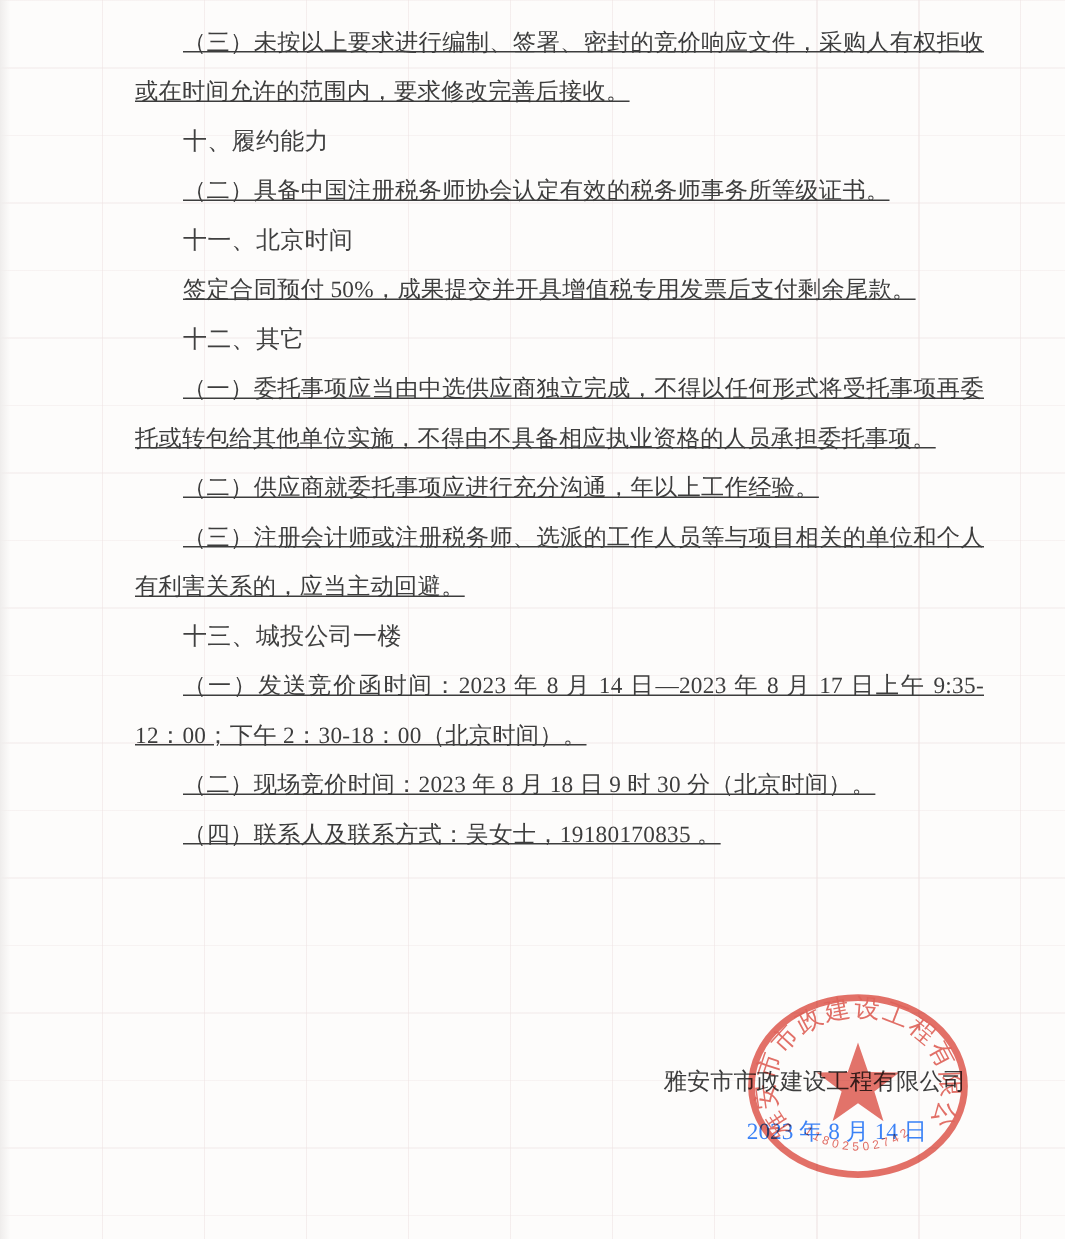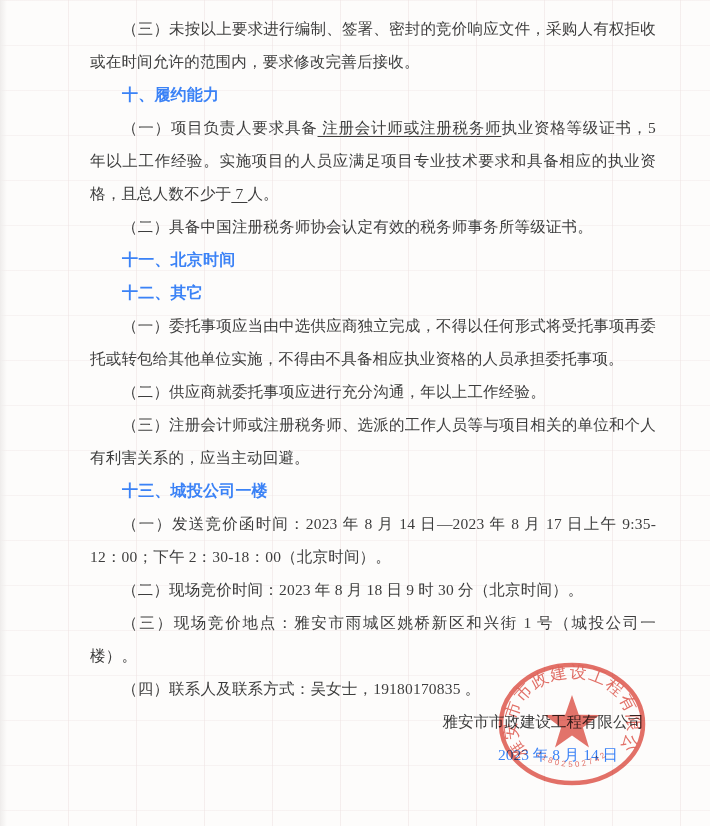--- a/index.html
+++ b/index.html
@@ -39,24 +39,24 @@
     top: 12px;
     width: 566px;
   }
   .doc-body p {
     margin: 0;
     font-size: 15.5px;
     line-height: 33px;
     letter-spacing: 0.2px;
     text-align: justify;
   }
-  .doc-body p.body { text-indent: 32px; }
+  .doc-body p.body { text-indent: 32px; text-decoration: underline; }
   .doc-body p.heading {
-    font-weight: bold;
-    color: #3b82f6;
+    font-weight: normal;
+    color: #404040;
     font-size: 16px;
     text-indent: 32px;
     text-align: left;
   }
   .u {
     text-decoration: underline;
     text-underline-offset: 3px;
   }
   .signature {
     position: absolute;
@@ -92,31 +92,30 @@
 </head>
 <body>
 
 <div class="page">
   <div class="scan-grid"></div>
   <div class="scan-edge"></div>
 
   <div class="doc-body" id="doc-body">
       <p class="body"><span>（三）未按以上要求进行编制、签署、密封的竞价响应文件，采购人有权拒收或在时间允许的范围内，要求修改完善后接收。</span></p>
       <p class="heading"><span>十、履约能力</span></p>
-      <p class="body"><span>（一）项目负责人要求具备</span><span class="u"> 注册会计师或注册税务师</span><span>执业资格等级证书，5 年以上工作经验。实施项目的人员应满足项目专业技术要求和具备相应的执业资格，且总人数不少于</span><span class="u"> 7 </span><span>人。</span></p>
       <p class="body"><span>（二）具备中国注册税务师协会认定有效的税务师事务所等级证书。</span></p>
       <p class="heading"><span>十一、北京时间</span></p>
+      <p class="body"><span>签定合同预付 50%，成果提交并开具增值税专用发票后支付剩余尾款。</span></p>
       <p class="heading"><span>十二、其它</span></p>
       <p class="body"><span>（一）委托事项应当由中选供应商独立完成，不得以任何形式将受托事项再委托或转包给其他单位实施，不得由不具备相应执业资格的人员承担委托事项。</span></p>
       <p class="body"><span>（二）供应商就委托事项应进行充分沟通，年以上工作经验。</span></p>
       <p class="body"><span>（三）注册会计师或注册税务师、选派的工作人员等与项目相关的单位和个人有利害关系的，应当主动回避。</span></p>
       <p class="heading"><span>十三、城投公司一楼</span></p>
       <p class="body"><span>（一）发送竞价函时间：2023 年 8 月 14 日—2023 年 8 月 17 日上午 9:35-12：00；下午 2：30-18：00（北京时间）。</span></p>
       <p class="body"><span>（二）现场竞价时间：2023 年 8 月 18 日 9 时 30 分（北京时间）。</span></p>
-      <p class="body"><span>（三）现场竞价地点：雅安市雨城区姚桥新区和兴街 1 号（城投公司一楼）。</span></p>
       <p class="body"><span>（四）联系人及联系方式：吴女士，19180170835 。</span></p>
     </div>
 
   <div class="signature">
     <div class="company">雅安市市政建设工程有限公司</div>
     <div class="date">2023 年 8 月 14 日</div>
   </div>
 
   <svg class="stamp" viewBox="0 0 160 142" xmlns="http://www.w3.org/2000/svg">
     <defs>

